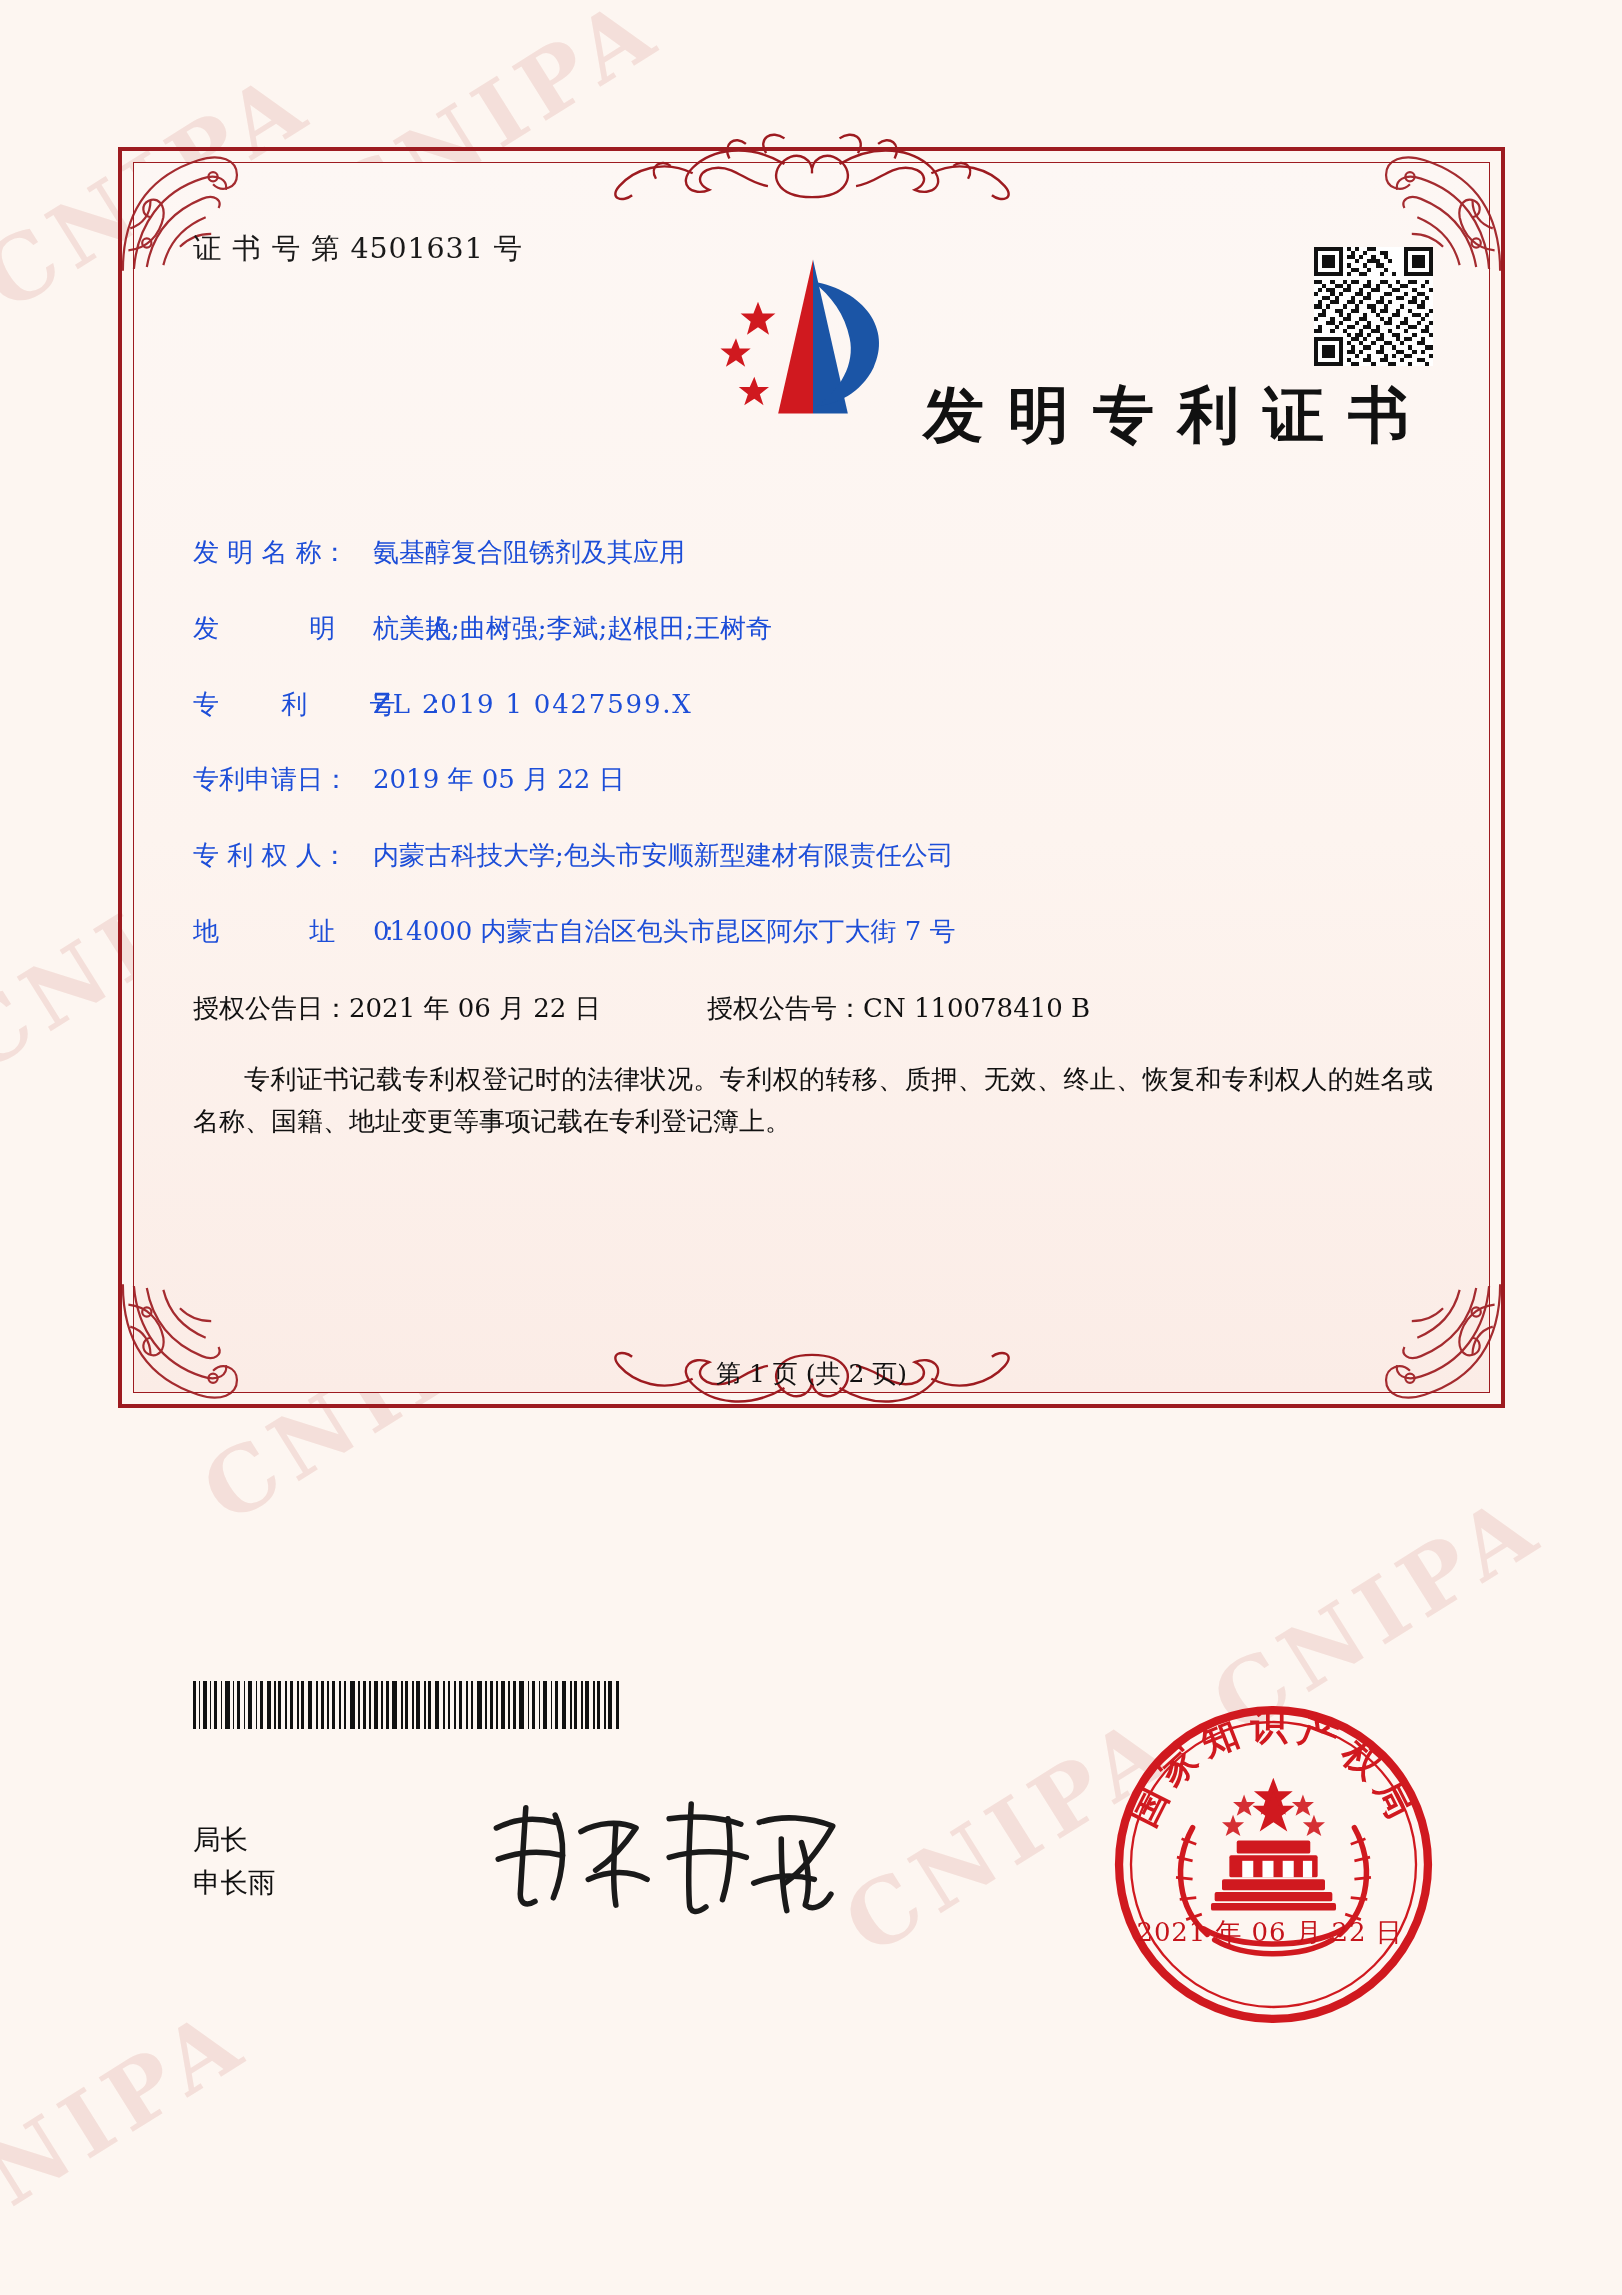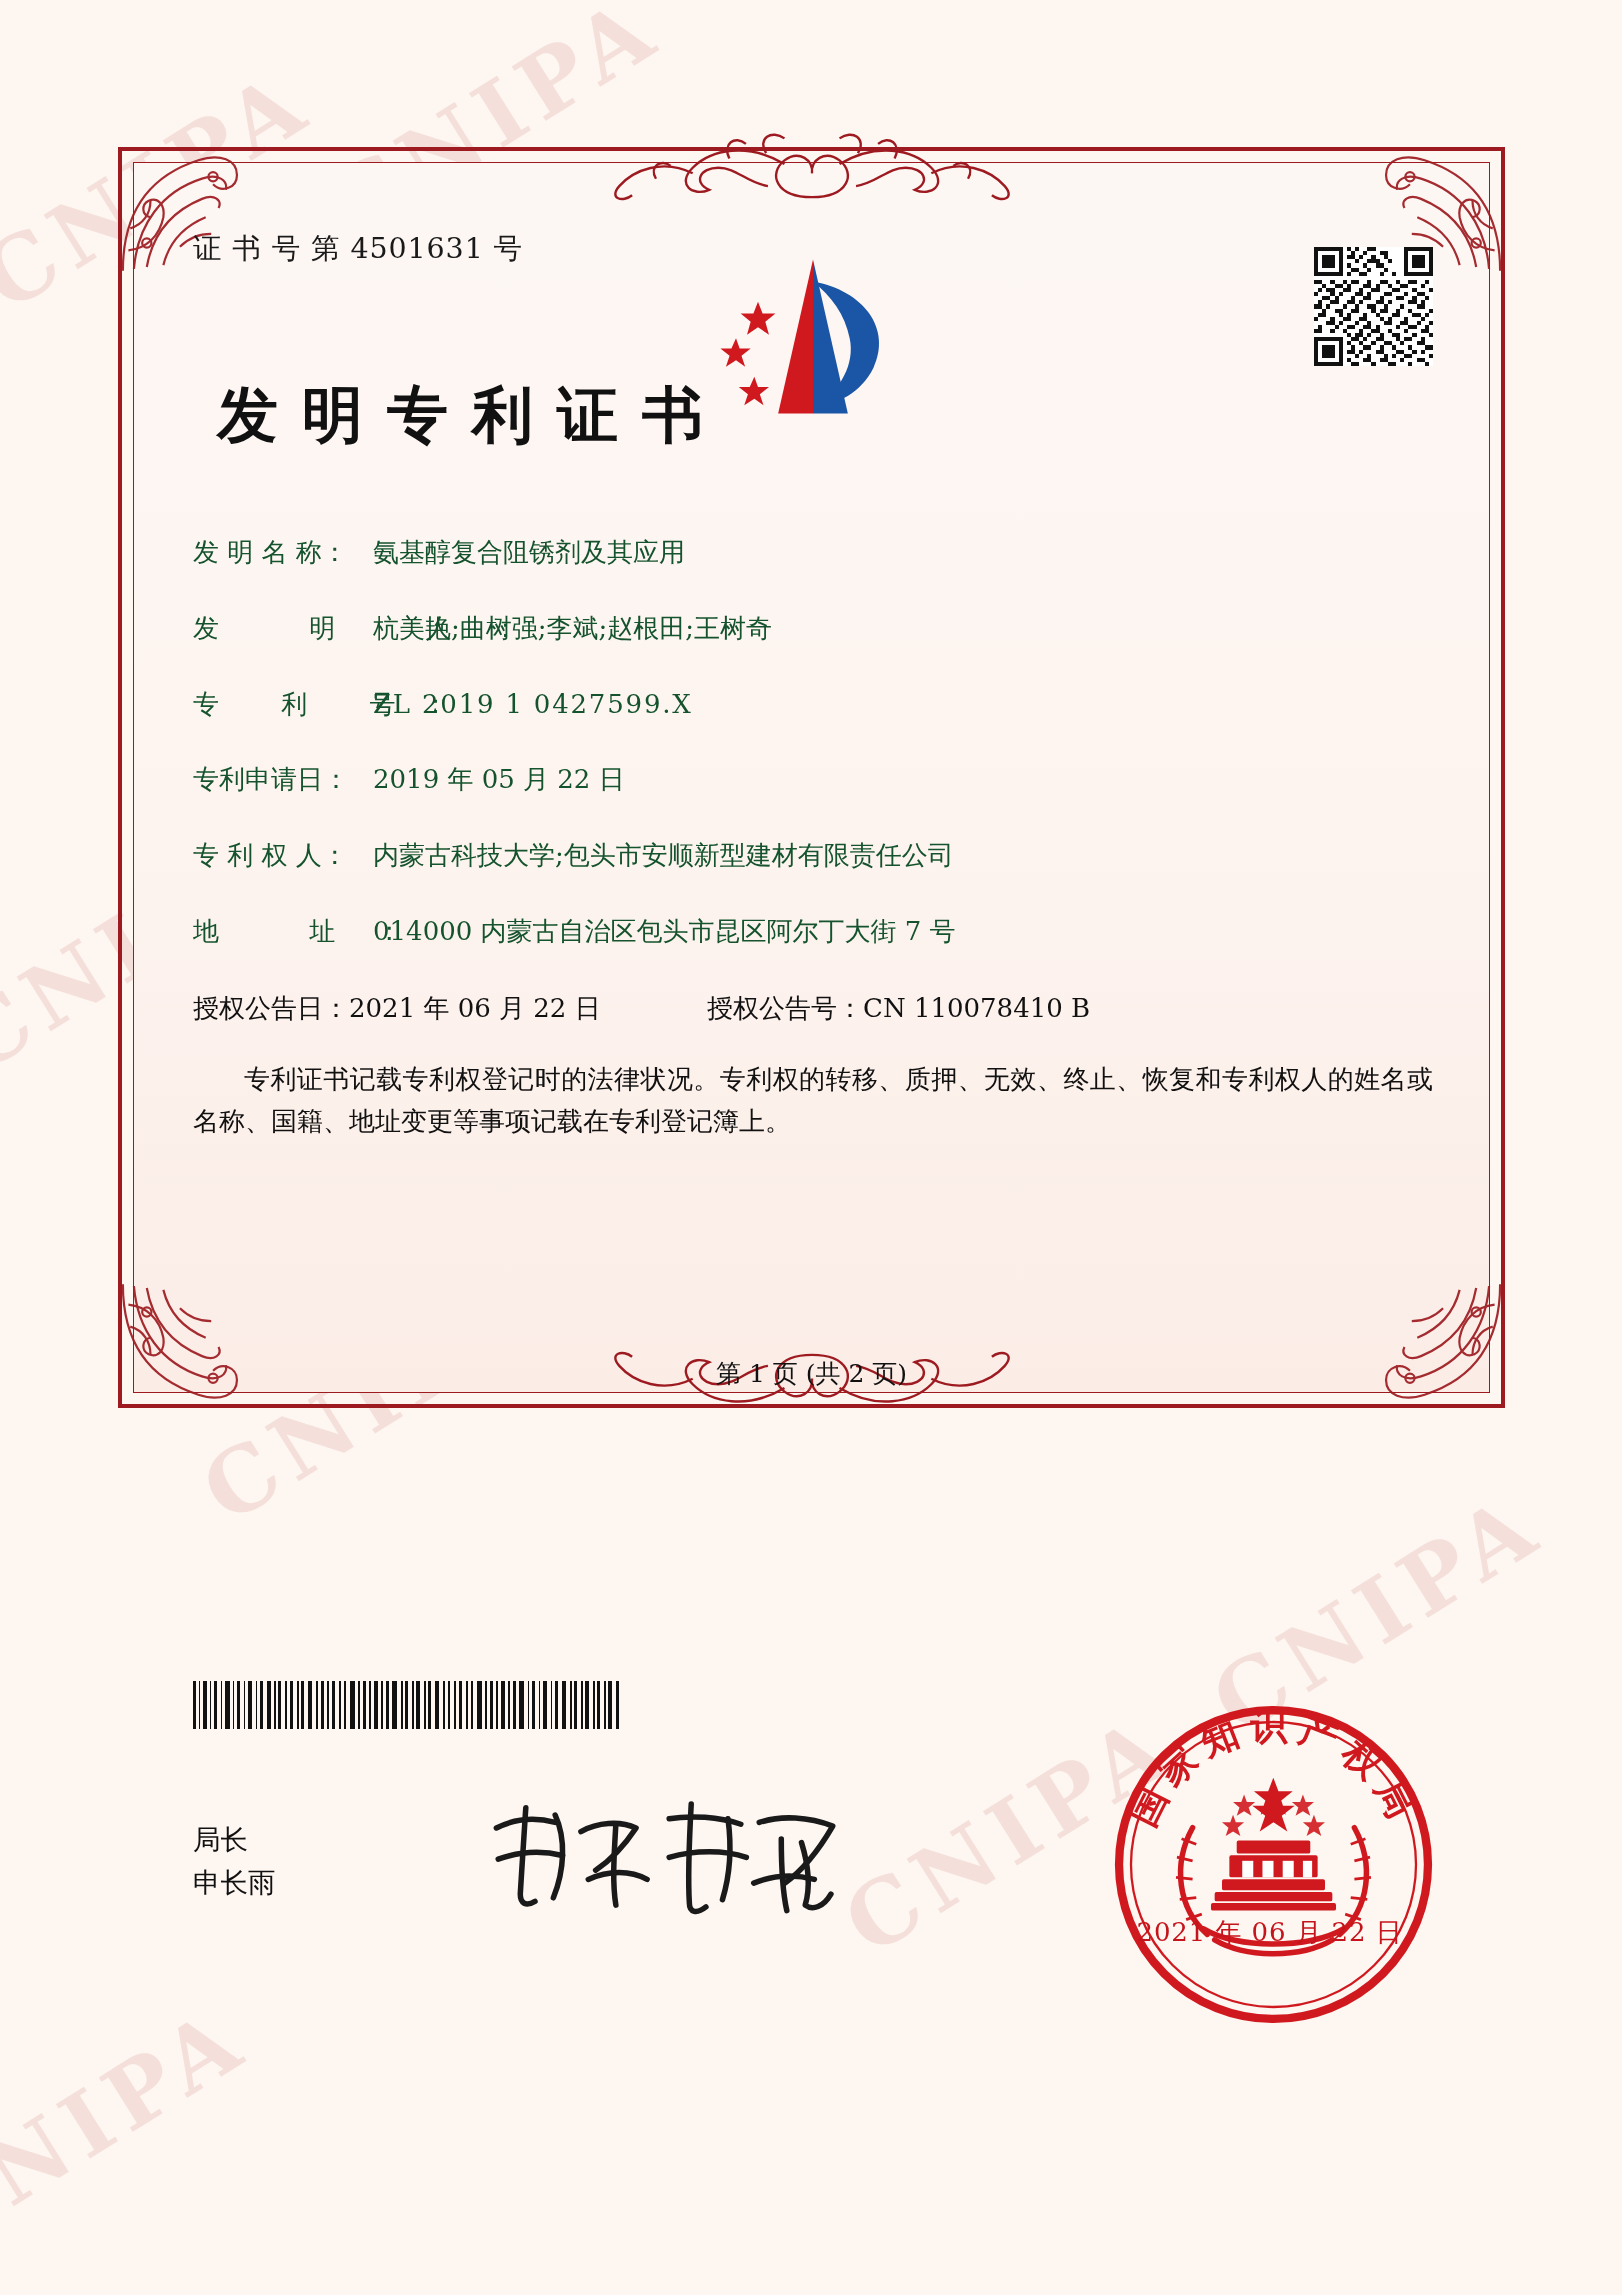--- a/index.html
+++ b/index.html
@@ -41,27 +41,27 @@
   
   .content{position:absolute;left:193px;top:230px;width:1240px;}
   .certno{
     font-size:28.5px;color:#1a1a1a;letter-spacing:0.9px;
     font-family:"DejaVu Serif","Liberation Serif",serif;
   }
   .logo{position:absolute;left:50%;top:20px;transform:translateX(-50%);width:220px;height:184px;}
   .qr{position:absolute;right:0;top:16.5px;width:119px;height:119px;}
 
   .title{
-    text-align:left;margin-top:107px;
+    text-align:right;margin-top:107px;
     font-size:61px;letter-spacing:24px;color:#111;font-weight:bold;
     font-family:Liberation Mono, monospace;
     text-indent:24px;
   }
   .fields{margin-top:79px;}
-  .row{display:flex;align-items:flex-start;margin-bottom:42px;font-size:26px;color:#14532d;line-height:1.3;}
+  .row{display:flex;align-items:flex-start;margin-bottom:42px;font-size:26px;color:#1d4ed8;line-height:1.3;}
   .lbl{width:180px;flex:none;letter-spacing:0;white-space:nowrap;}
   .lbl.sp2{letter-spacing:27px;}
   .lbl.sp3{letter-spacing:41px;}
   .val{flex:1;}
   .val.mono{font-family:"DejaVu Serif","Liberation Serif",serif;letter-spacing:1.8px;}
   .rowpair{display:flex;align-items:flex-start;font-size:26px;color:#111;margin-bottom:32px;}
   .pair-a{width:514px;}
   .pair-b{flex:1;}
 
   .para{

